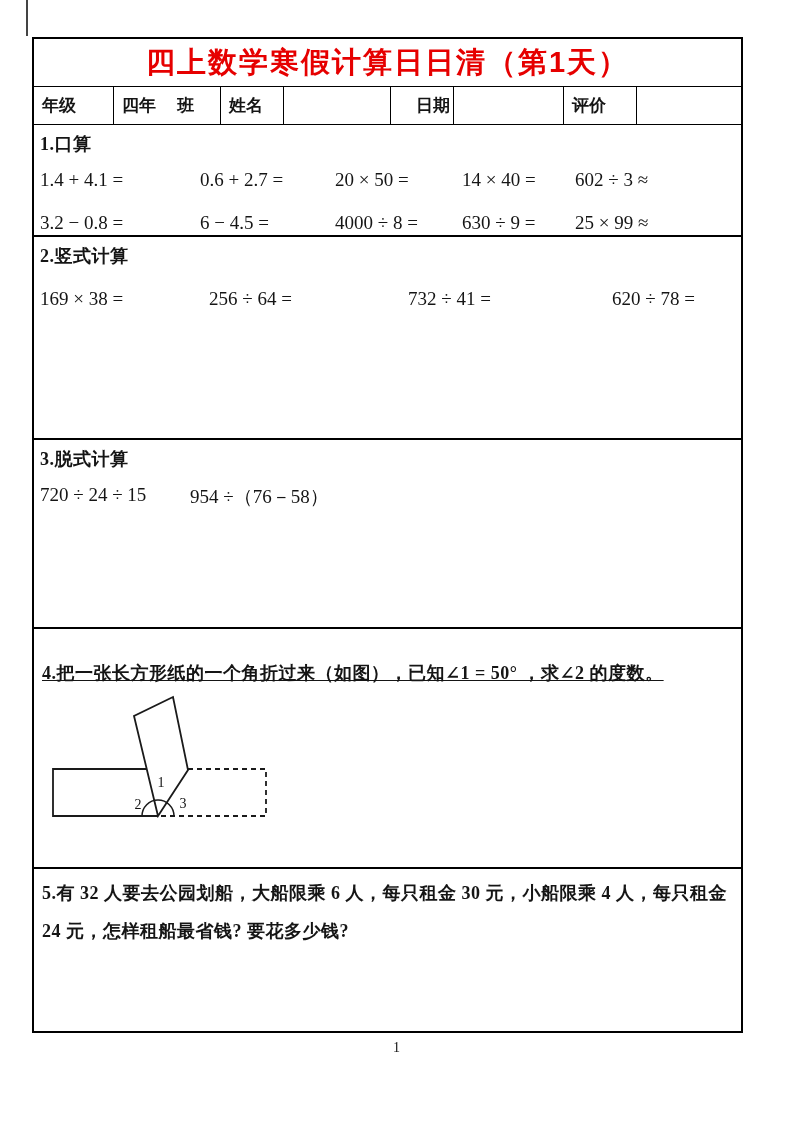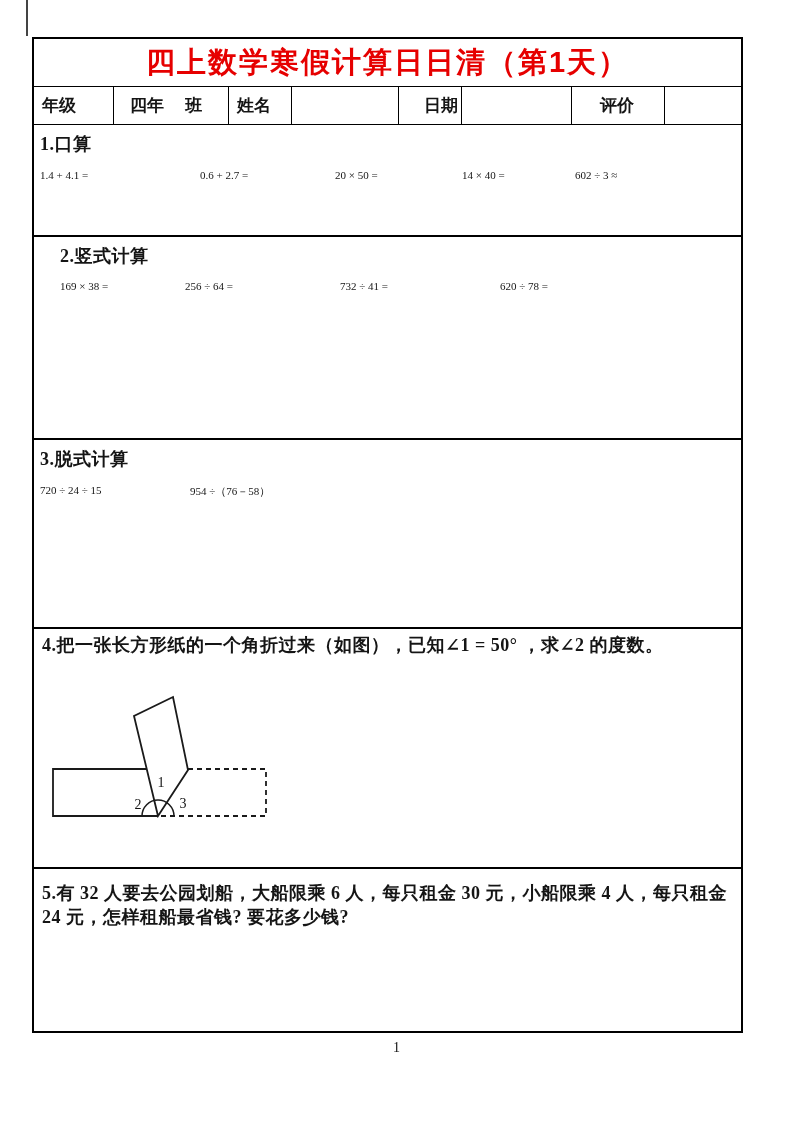--- a/index.html
+++ b/index.html
@@ -21,53 +21,53 @@
   .title-row { height:48px; border-bottom:1px solid #000; display:flex; align-items:center; justify-content:center; }
   .title-text {
     font-family:"Liberation Sans","DejaVu Sans",sans-serif;
     font-size:29px; font-weight:bold; letter-spacing:2px;
   }
 
   .info-row { height:38px; border-bottom:1px solid #000; display:flex; font-size:17px; font-weight:bold; }
   .info-cell { border-right:1px solid #000; display:flex; align-items:center; padding-left:8px; overflow:hidden; }
   .info-cell.last { border-right:none; }
   .w-grade-l { width:80px; }
-  .w-grade-v { width:107px;margin-left:8px; }
+  .w-grade-v { width:107px; }
   .w-name-l  { width:63px; }
   .w-name-v  { width:107px; }
   .w-date-l  { width:43px; padding-left:5px;margin-left:20px; }
   .w-date-v  { width:110px; }
-  .w-eval-l  { width:73px;margin-left:20px; }
+  .w-eval-l  { width:73px; }
   .w-eval-v  { flex:1; }
 
   .section { border-bottom:2px solid #000; position:relative; overflow:hidden; }
   .sec-oral     { height:112px; }
-  .sec-vertical { height:203px;padding-left:20px; }
+  .sec-vertical { height:203px; }
   .sec-stepwise { height:189px; }
   .sec-fold     { height:240px; }
   .sec-boat     { flex:1; border-bottom:none; }
 
   .sec-heading { font-size:18px; font-weight:bold; padding:7px 0 0 6px; letter-spacing:0.5px; }
 
-  .prob-row { display:flex; padding-left:6px; font-size:11px; }
+  .prob-row { display:flex; padding-left:6px; font-size:19px; }
   .oral-row-1 { margin-top:13px; }
   .oral-row-2 { margin-top:21px; }
   .oral-c1 { width:160px; } .oral-c2 { width:135px; } .oral-c3 { width:127px; }
   .oral-c4 { width:113px; } .oral-c5 { flex:1; }
 
-  .vert-row { margin-top:12px; }
+  .vert-row { margin-top:20px;gap:44px; }
   .vert-c1 { width:125px; } .vert-c2 { width:155px; } .vert-c3 { width:160px; } .vert-c4 { flex:1; }
 
   .step-row { margin-top:13px; }
   .step-c1 { width:150px; } .step-c2 { width:162px; } .step-c3 { flex:1; }
 
   .fold-text, .boat-line { font-size:18px; font-weight:bold; padding:0 8px; letter-spacing:0.5px; }
-  .fold-text { margin-top:4px; }
+  .fold-text { margin-top:32px;text-decoration:underline; }
   .boat-line1 { margin-top:12px; }
-  .boat-line2 { }
+  .boat-line2 { margin-top:14px; }
 
   .fold-figure { position:absolute; left:12px; top:60px; }
   .fold-figure svg { display:block; }
   .fig-line { stroke:#1a1a1a; stroke-width:1.8; fill:none; }
   .fig-dash { stroke:#1a1a1a; stroke-width:1.8; fill:none; stroke-dasharray:5 4; }
   .fig-quad { stroke:#1a1a1a; stroke-width:1.8; fill:#ffffff; }
   .fig-arc  { stroke:#1a1a1a; stroke-width:1.5; fill:none; }
   .fig-label { font-family:"Liberation Serif","DejaVu Serif",serif; font-size:14px; fill:#111; }
 
   .page-number {
@@ -100,20 +100,27 @@
     </div>
 
     <div class="section sec-oral">
       <div class="sec-heading">1.口算</div>
       <div class="prob-row oral-row-1">
         <span class="oral-c1">1.4 + 4.1 =</span>
         <span class="oral-c2">0.6 + 2.7 =</span>
         <span class="oral-c3">20 × 50 =</span>
         <span class="oral-c4">14 × 40 =</span>
         <span class="oral-c5">602 ÷ 3 ≈</span>
+      </div>
+      <div class="prob-row oral-row-2">
+        <span class="oral-c1">3.2 − 0.8 =</span>
+        <span class="oral-c2">6 − 4.5 =</span>
+        <span class="oral-c3">4000 ÷ 8 =</span>
+        <span class="oral-c4">630 ÷ 9 =</span>
+        <span class="oral-c5">25 × 99 ≈</span>
       </div>
     </div>
 
     <div class="section sec-vertical">
       <div class="sec-heading">2.竖式计算</div>
       <div class="prob-row vert-row">
         <span class="vert-c1">169 × 38 =</span>
         <span class="vert-c2">256 ÷ 64 =</span>
         <span class="vert-c3">732 ÷ 41 =</span>
         <span class="vert-c4">620 ÷ 78 =</span>

